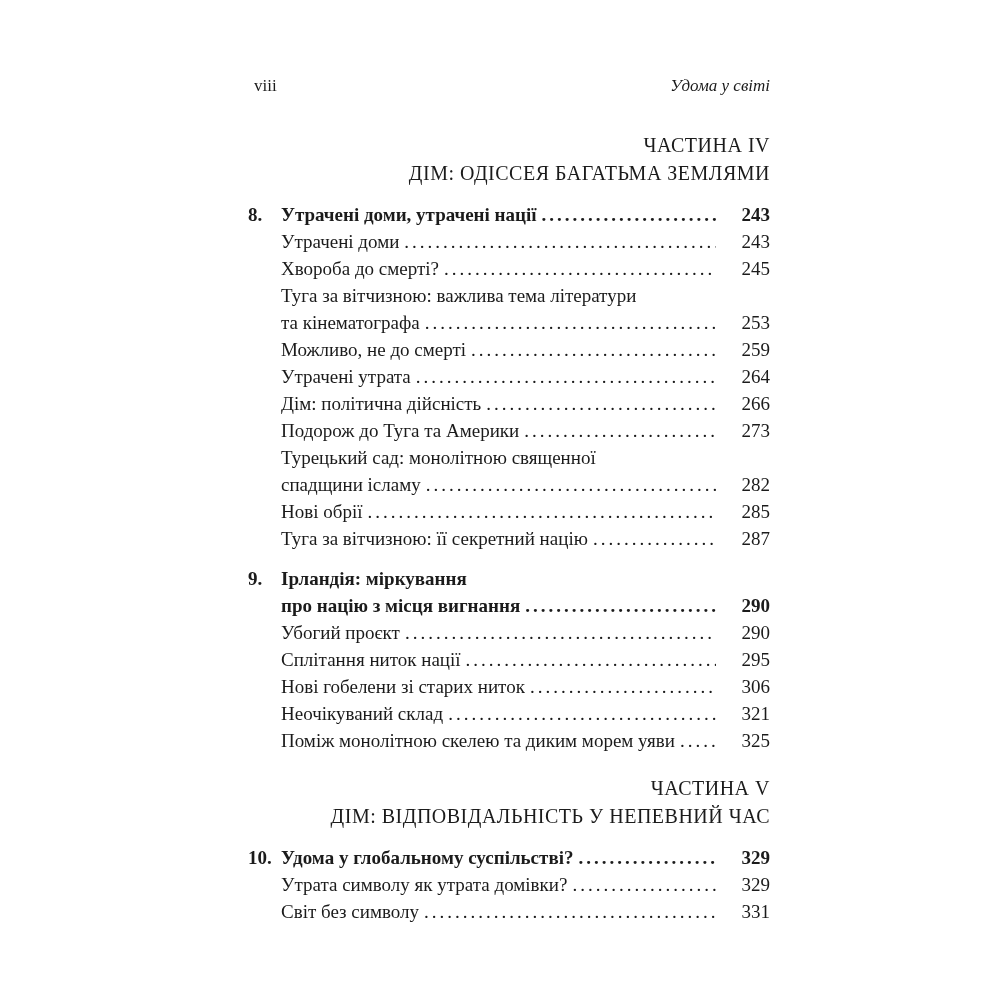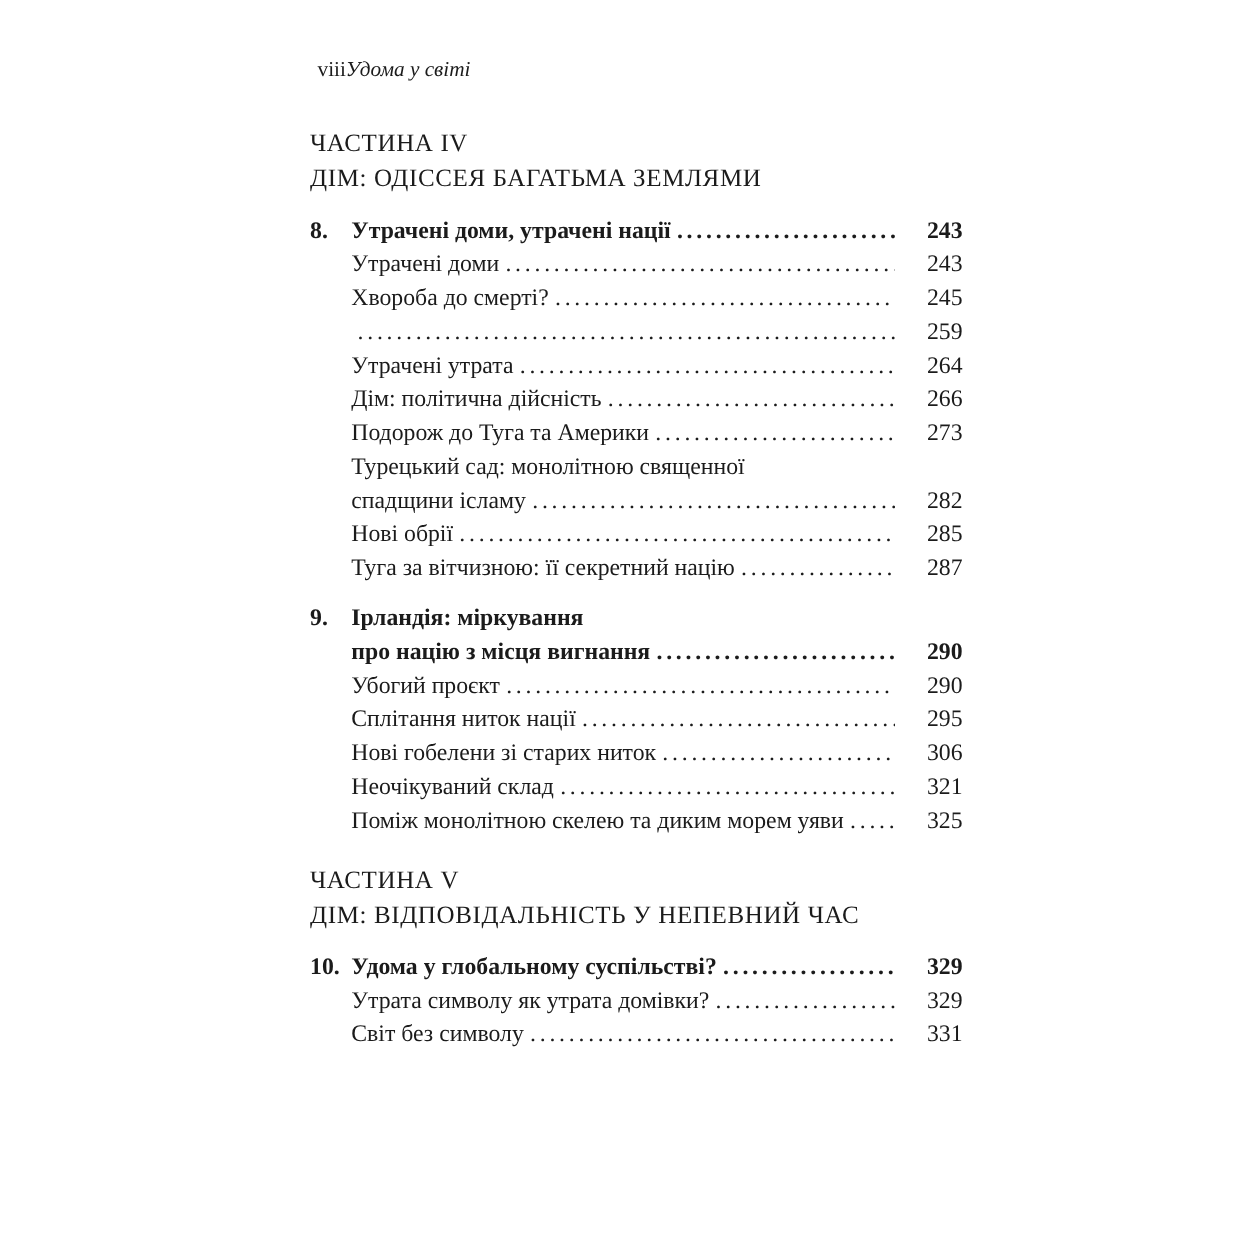--- a/index.html
+++ b/index.html
@@ -12,32 +12,32 @@
   .page {
     width: 1000px;
     height: 1000px;
     padding: 46px 230px 0 248px;
     background: #ffffff;
     overflow: hidden;
   }
   
   .page-header {
     display: flex;
-    justify-content: flex-start;
+    justify-content: space-between;
     align-items: baseline;
     font-size: 17px;
     line-height: 20px;
     margin-bottom: 35px;
     padding-left: 6px;
   }
-  .running { font-style: italic; }
+  .running { font-style: italic; margin-top: 30px; }
   
   .part + .part { margin-top: 20px; }
   .part-heading {
-    text-align: left;
+    text-align: right;
     font-size: 20px;
     line-height: 28px;
     letter-spacing: 0.5px;
     margin-bottom: 14px;
   }
   
   .entry {
     display: flex;
     font-size: 19px;
     line-height: 27px;
@@ -100,20 +100,33 @@
             <div class="line">
               <span class="t">Хвороба до смерті?</span>
               <span class="dots"></span>
               <span class="pg">245</span>
             </div>
           </div>
         </div>
         <div class="entry sub">
           <div class="entry-body">
             <div class="line">
+              <span class="t">Туга за вітчизною: важлива тема літератури</span>
+            </div>
+            <div class="line">
+              <span class="t">та кінематографа</span>
+              <span class="dots"></span>
+              <span class="pg">253</span>
+            </div>
+          </div>
+        </div>
+        <div class="entry sub">
+          <div class="entry-body">
+            <div class="line">
+              <span class="t">Можливо, не до смерті</span>
               <span class="dots"></span>
               <span class="pg">259</span>
             </div>
           </div>
         </div>
         <div class="entry sub">
           <div class="entry-body">
             <div class="line">
               <span class="t">Утрачені утрата</span>
               <span class="dots"></span>

